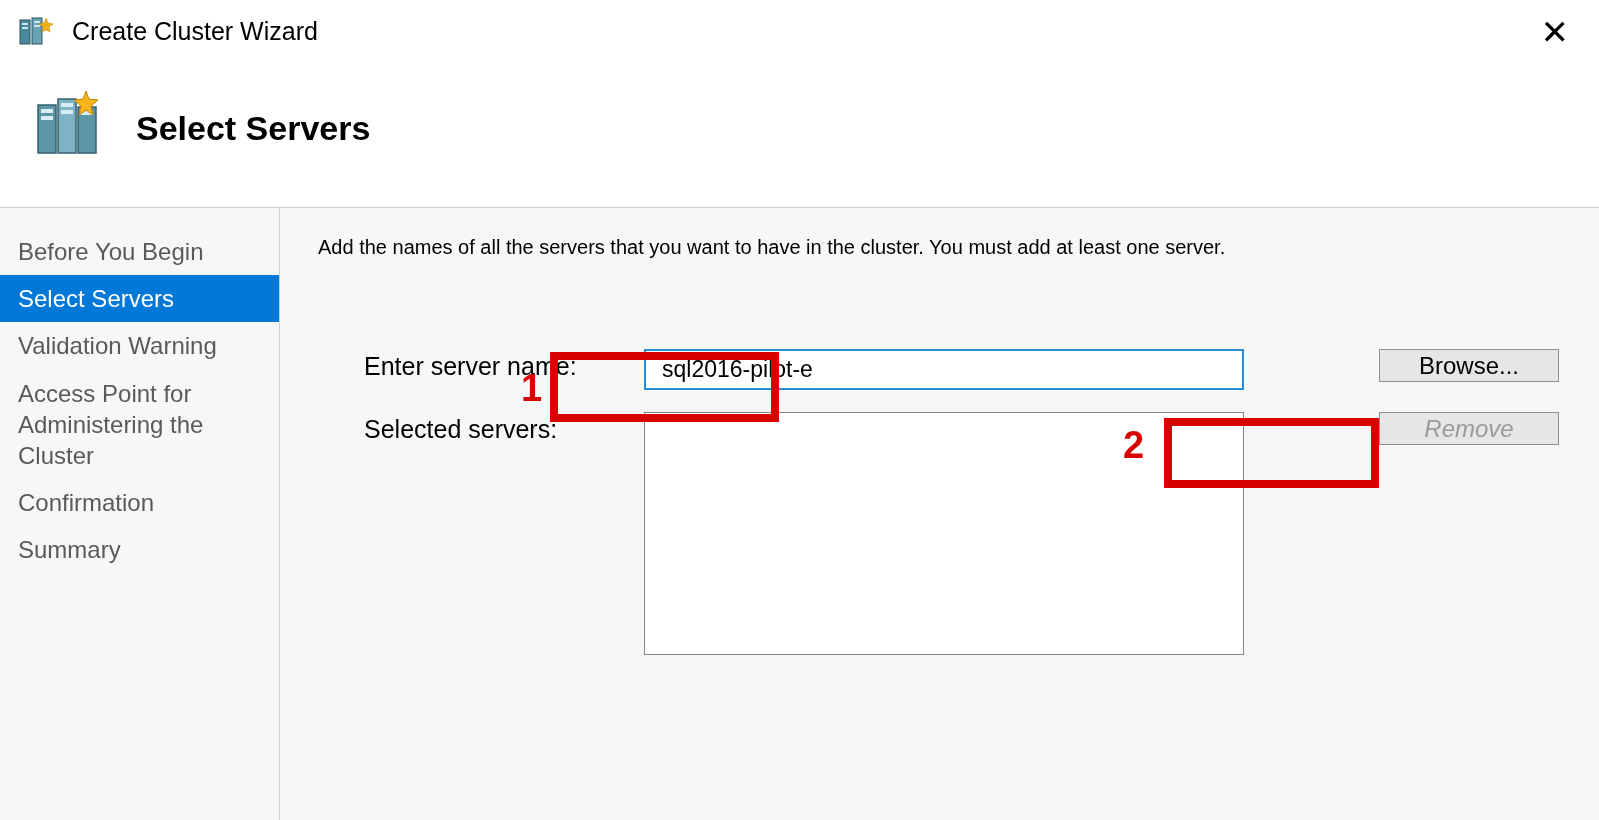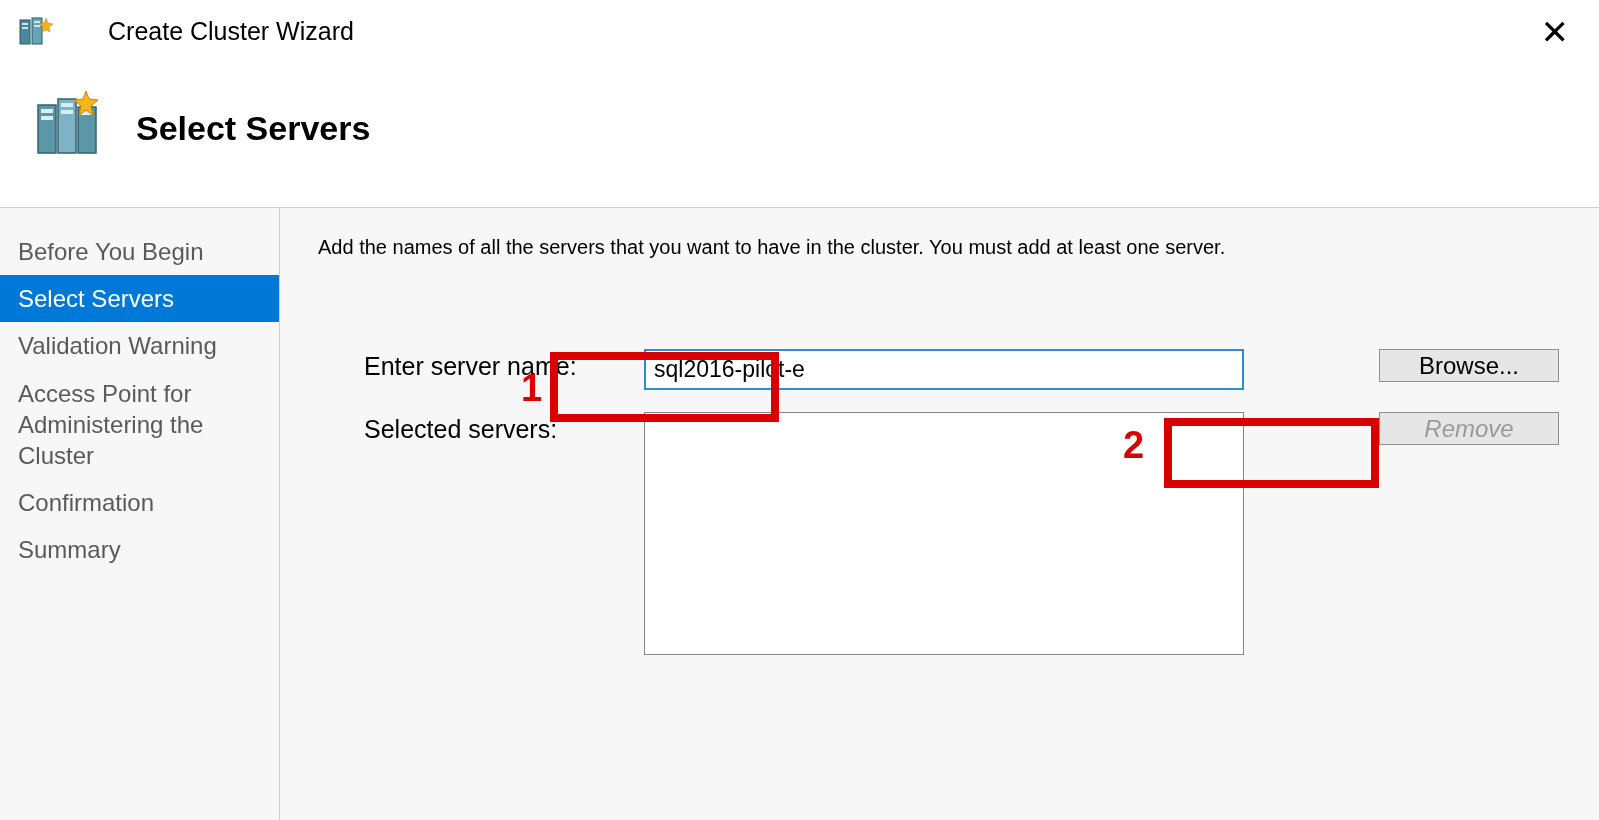--- a/index.html
+++ b/index.html
@@ -20,21 +20,20 @@
   }
   .titlebar .window-icon {
     margin-right: 18px;
     margin-top: 4px;
   }
   .titlebar .title {
     font-size: 25px;
     color: #000;
     font-weight: 400;
     flex: 1;
-    margin-left: 36px;
   }
   .titlebar .close-btn {
     font-size: 34px;
     font-weight: 300;
     color: #000;
     cursor: pointer;
     padding: 0 10px;
     line-height: 1;
   }
   .header-panel {
@@ -100,21 +99,21 @@
     display: flex;
     flex-direction: column;
     position: relative;
   }
   .input-field {
     width: 600px;
     height: 41px;
     border: 2px solid #2c8fd6;
     background: #fff;
     font-size: 23px;
-    padding: 2px 8px;
+    padding: 2px 16px;
     font-family: inherit;
     outline: none;
   }
   .listbox {
     width: 600px;
     height: 243px;
     border: 1px solid #858585;
     background: #fff;
   }
   .btn-col {

